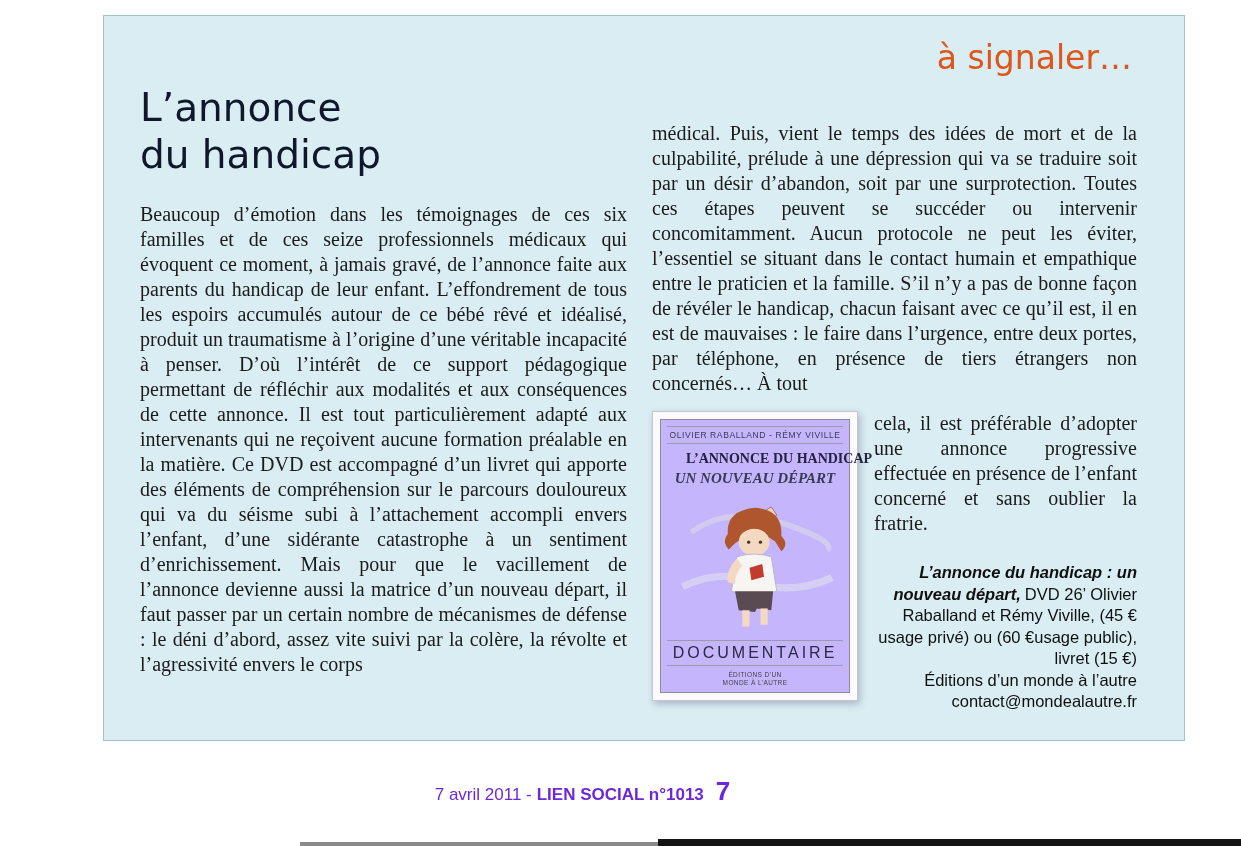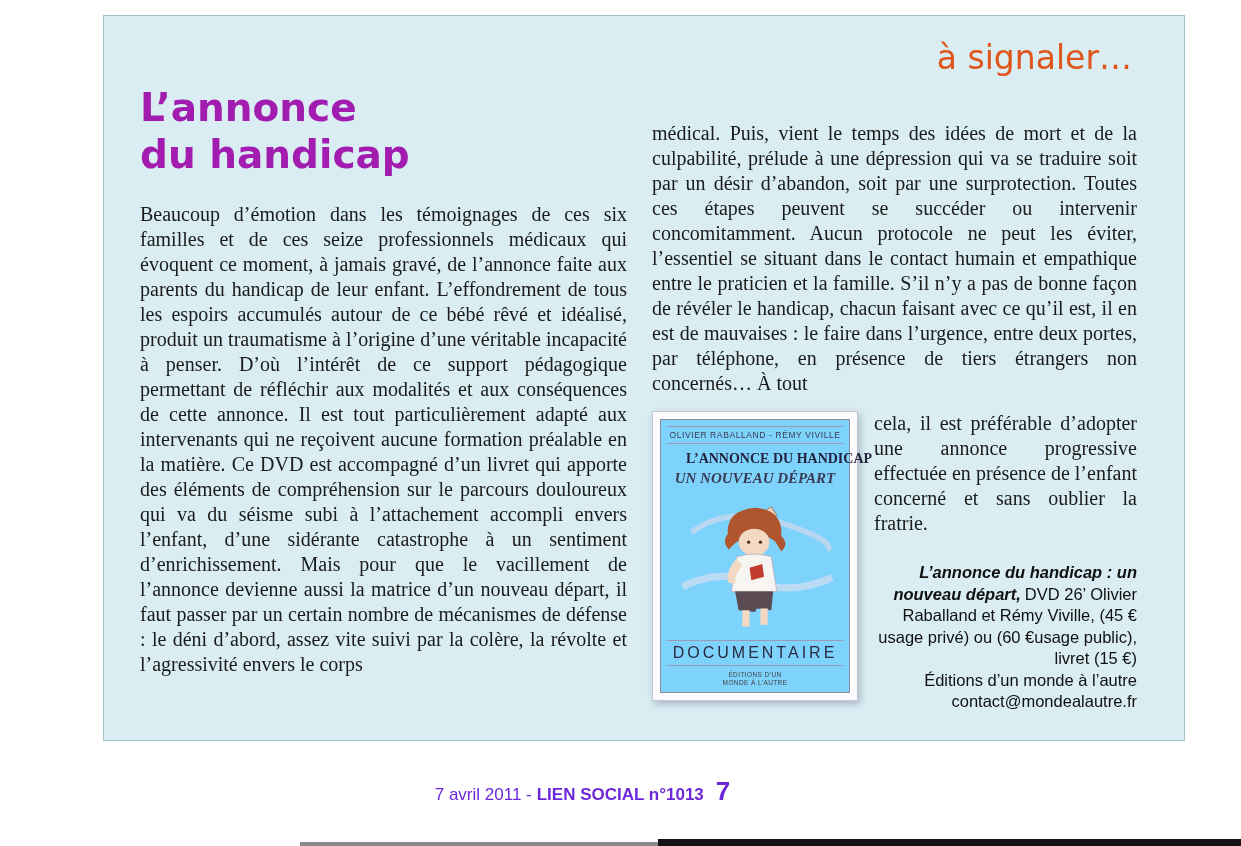--- a/index.html
+++ b/index.html
@@ -22,44 +22,44 @@
     position: absolute; top: 22px; right: 52px;
     font-family: "DejaVu Sans", sans-serif;
     font-size: 33px; color: #e0551a;
   }
   .col { position: absolute; }
   .col-left  { left: 36px;  top: 68px;  width: 487px; }
   .col-right { left: 548px; top: 105px; width: 485px; }
   .article-title {
     margin: 0 0 24px 0;
     font-family: "DejaVu Sans", sans-serif;
-    font-weight: bold;
+    font-weight: normal;
     font-size: 39px; line-height: 47px;
-    color: #a21caf;
+    color: #0f172a;
   }
   .title-line { display: block; }
   .body-text {
     margin: 0;
     font-size: 20px; line-height: 25px;
     text-align: justify;
     color: #1b1b1b;
     hyphens: auto; -webkit-hyphens: auto;
   }
   .media-row { display: flex; gap: 16px; margin-top: 15px; }
   .dvd-cover {
     width: 206px; height: 290px; flex: 0 0 auto;
     background: #fbfbfd;
     border: 1px solid #c6c6d0;
     box-shadow: 2px 3px 7px rgba(60,60,90,0.3);
     padding: 7px;
   }
   .dvd-inner {
     width: 100%; height: 100%;
     border: 1px solid #8b8ba0;
-    background: #7dd3fc;
+    background: #c4b5fd;
     display: flex; flex-direction: column; align-items: center;
     padding: 6px 6px 5px;
   }
   .dvd-authors {
     font-family: "Liberation Sans", sans-serif;
     font-size: 8.5px; letter-spacing: 0.6px;
     color: #3a3a50;
     border-top: 1px solid #9a9ab0; border-bottom: 1px solid #9a9ab0;
     padding: 3px 0; width: 100%; text-align: center;
     white-space: nowrap; overflow: hidden;

